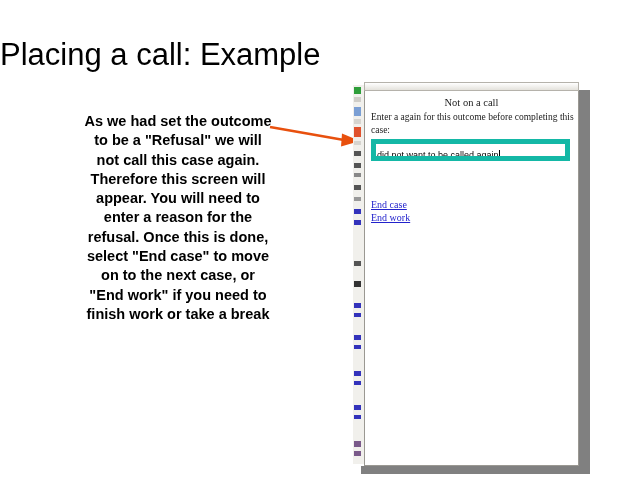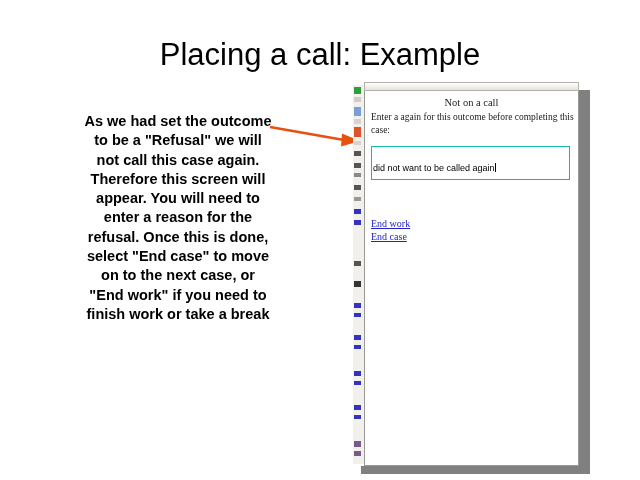--- a/index.html
+++ b/index.html
@@ -14,21 +14,20 @@
     overflow: hidden;
     position: relative;
   }
 
   
   #slide-title {
     position: absolute;
     left: 0;
     top: 36px;
     width: 640px;
-    text-align: center;
     font-family: "Liberation Sans", sans-serif;
     font-size: 31px;
     font-weight: 400;
     color: #000000;
     letter-spacing: 0px;
     line-height: 38px;
     white-space: nowrap;
   }
 
   
@@ -130,30 +129,30 @@
   }
   .app-prompt {
     margin: 0 4px 0 6px;
     font-family: "Liberation Serif", serif;
     font-size: 9.5px;
     font-weight: 400;
     color: #1a1a1a;
     line-height: 12.5px;
   }
   .app-input {
-    margin: 10px 0 0 6px;
+    margin: 3px 0 0 6px;
     width: 199px;
     height: 13px;
     box-sizing: border-box;
     background: #ffffff;
-    border: 1px solid #14b8a6;
+    border: 5px solid #14b8a6;
     font-family: "Liberation Sans", sans-serif;
     font-size: 9px;
     color: #000000;
-    padding: 16px 1px;
+    padding: 6px 1px;
     line-height: 11px;
     white-space: nowrap;
     overflow: hidden;
     position: relative;
   }
   .app-input .caret {
     display: inline-block;
     width: 1px;
     height: 9px;
     background: #000000;
@@ -223,18 +222,18 @@
 
   <div class="content-pane">
 
     <div class="app-heading">Not on a call</div>
 
     <div class="app-prompt">Enter a again for this outcome before completing this case:</div>
 
     <div class="app-input"><span>did not want to be called again</span><span class="caret"></span></div>
 
     <div class="app-links">
+      <a href="#" class="app-link" style="color: rgb(34, 34, 204);">End case</a>
       <a href="#" class="app-link" style="color: rgb(34, 34, 204);">End work</a>
-      <a href="#" class="app-link" style="color: rgb(34, 34, 204);">End case</a>
     </div>
 
   </div>
 </div>
 
 </body></html>

